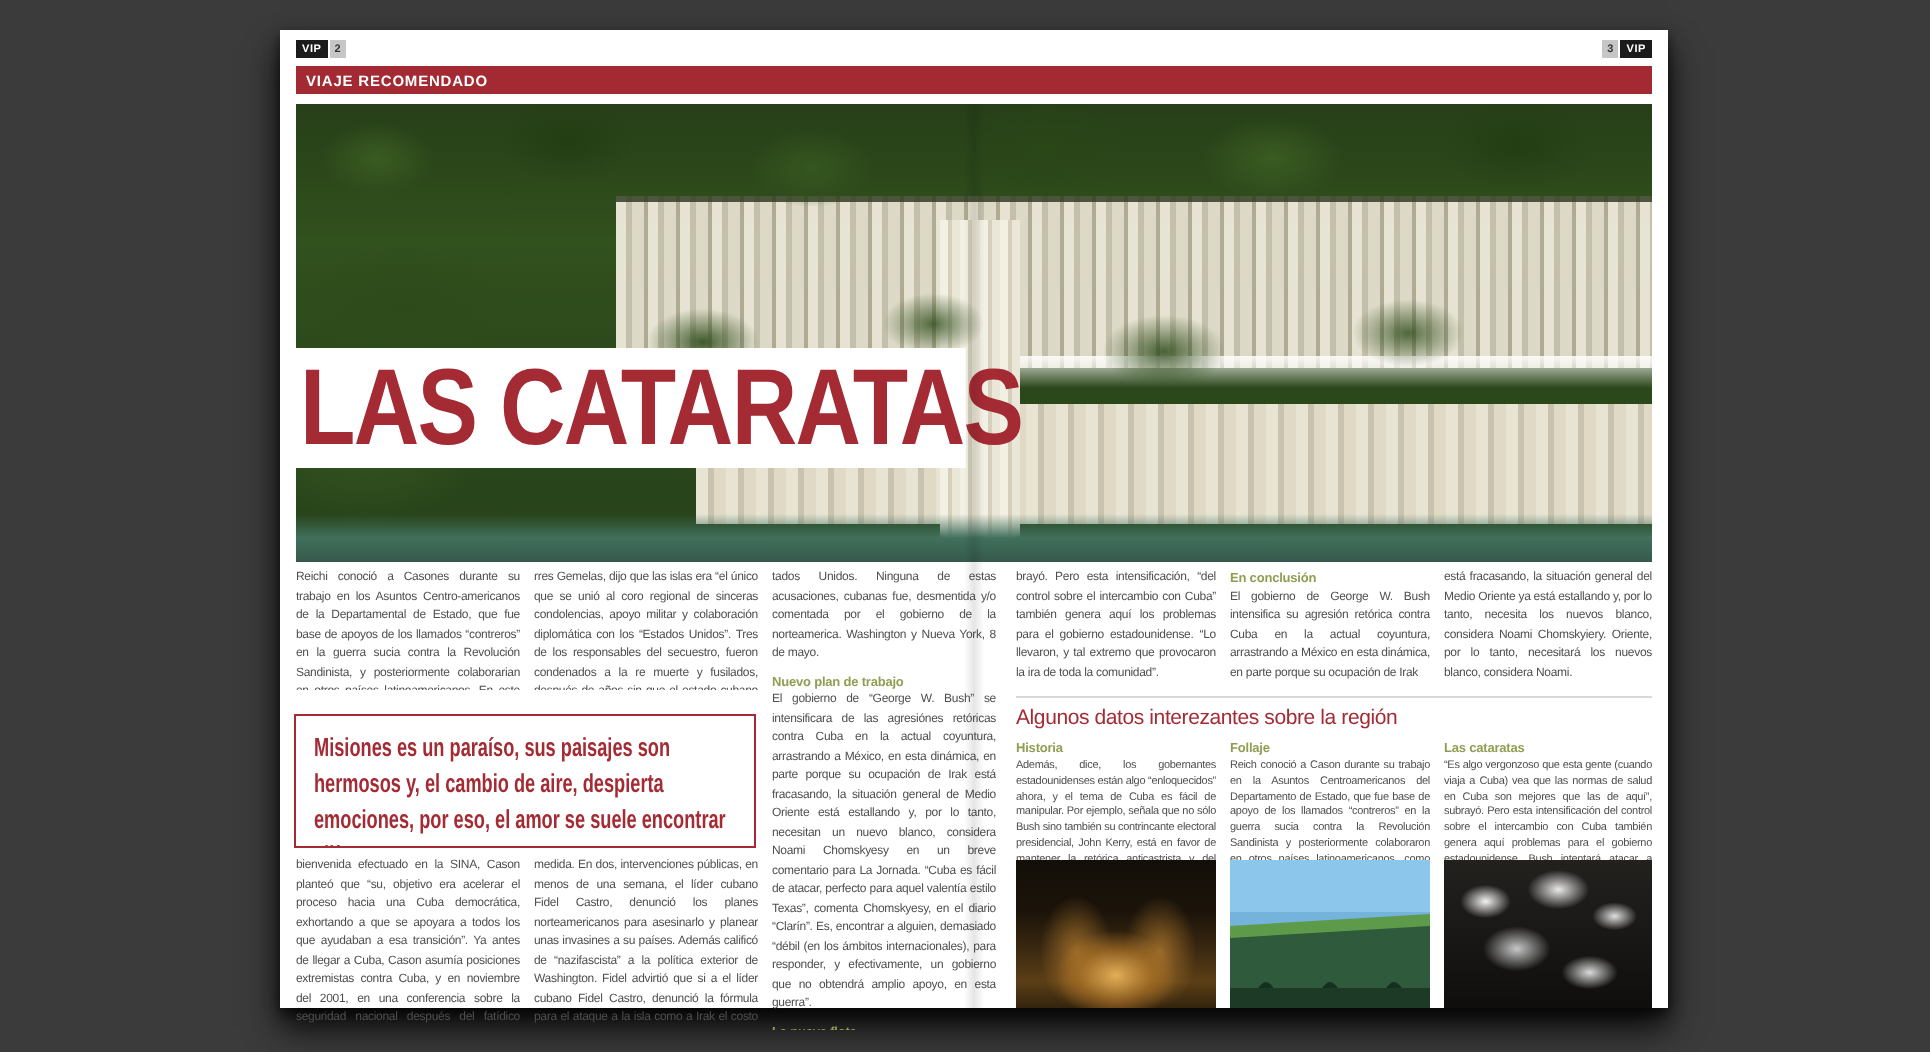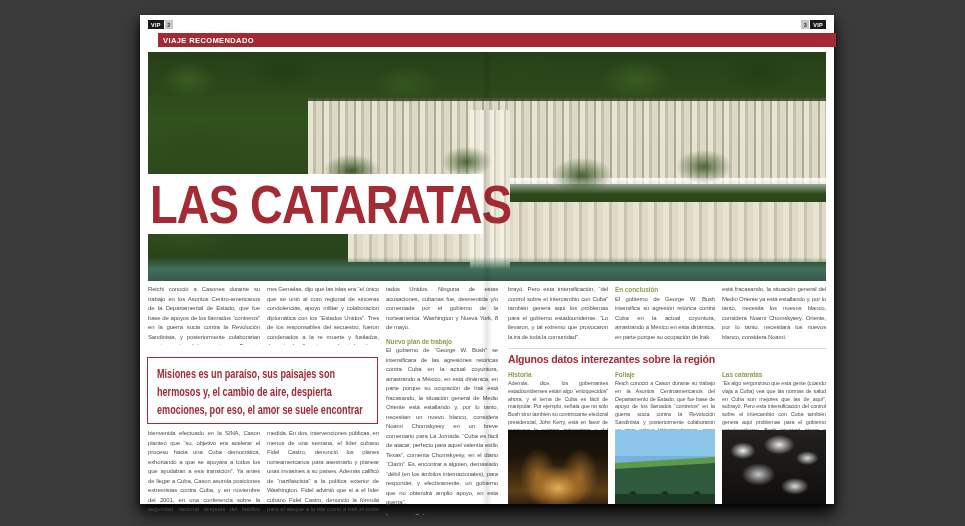--- a/index.html
+++ b/index.html
@@ -11,21 +11,21 @@
 
   
   .folio { position:absolute; top:5px; display:flex; gap:1px; align-items:stretch; }
   .folio-left { left:8px; }
   .folio-right { right:8px; }
   .folio-brand { background:#1b1b1b; color:#fff; font-size:5.5px; font-weight:bold; padding:1.5px 3px; letter-spacing:0.3px; }
   .folio-num { background:#c6c6c6; color:#333; font-size:5.5px; font-weight:bold; padding:1.5px 2.5px; }
 
   
   .kicker-bar { position:absolute; left:8px; top:18px; width:678px; height:14px; background:#a32a33;
-                display:flex; align-items:center; padding-left:5px;margin-left:10px; }
+                display:flex; align-items:center; padding-left:5px; }
   .kicker-bar span { color:#fff; font-size:7.5px; font-weight:bold; letter-spacing:0.4px; }
 
   
   .hero { position:absolute; left:8px; top:37px; width:678px; height:229px; overflow:hidden;
           background:linear-gradient(180deg,#273f18 0%,#31511d 30%,#2c491b 55%,#27421a 100%); }
   .falls-main { position:absolute; left:160px; right:0; top:46px; height:86px; opacity:0.95;
           border-top:3px solid rgba(40,50,25,0.8);
           background:repeating-linear-gradient(90deg,#f0ecdc 0 5px,#cdc6b2 5px 8px,#e6e1d0 8px 14px,#b8b09a 14px 16px); }
   .mist { position:absolute; left:160px; right:0; top:126px; height:16px;
           background:linear-gradient(180deg,rgba(255,255,255,0.85),rgba(255,255,255,0)); }
@@ -74,21 +74,21 @@
 
   
   .pull-quote { position:absolute; left:7px; top:342px; width:231px; height:67px;
                 border:1.5px solid #a42a33; padding:7px 9px; overflow:hidden; }
   .pull-quote p { margin:0; width:296px; font-size:13px; line-height:18px; font-weight:bold; color:#a42a33;
                 transform:scaleX(0.70); transform-origin:left top; }
 
   
   .facts-divider { position:absolute; left:368px; top:333px; width:318px; height:1px; background:#d9d9d9; }
   .facts-title { position:absolute; left:368px; top:338px; width:318px; margin:0;
-                 font-size:10.5px; font-weight:bold; color:#a42a33; letter-spacing:-0.2px; }
+                 font-size:10.5px; font-weight:normal; color:#a42a33; letter-spacing:-0.2px; }
   .fact-col { position:absolute; top:356px; }
   .fact-col .facttext { font-size:5.5px; line-height:7.8px; letter-spacing:-0.15px; text-align:justify; color:#4f4f4f;
                  margin:0; height:50px; overflow:hidden; }
   .fact-historia { left:368px; width:100px; }
   .fact-follaje  { left:475px; width:100px; }
   .fact-cataratas{ left:582px; width:104px; }
 
   .photo { position:absolute; top:415px; height:74px; overflow:hidden; }
   .photo-historia { left:368px; width:100px;
      background:

